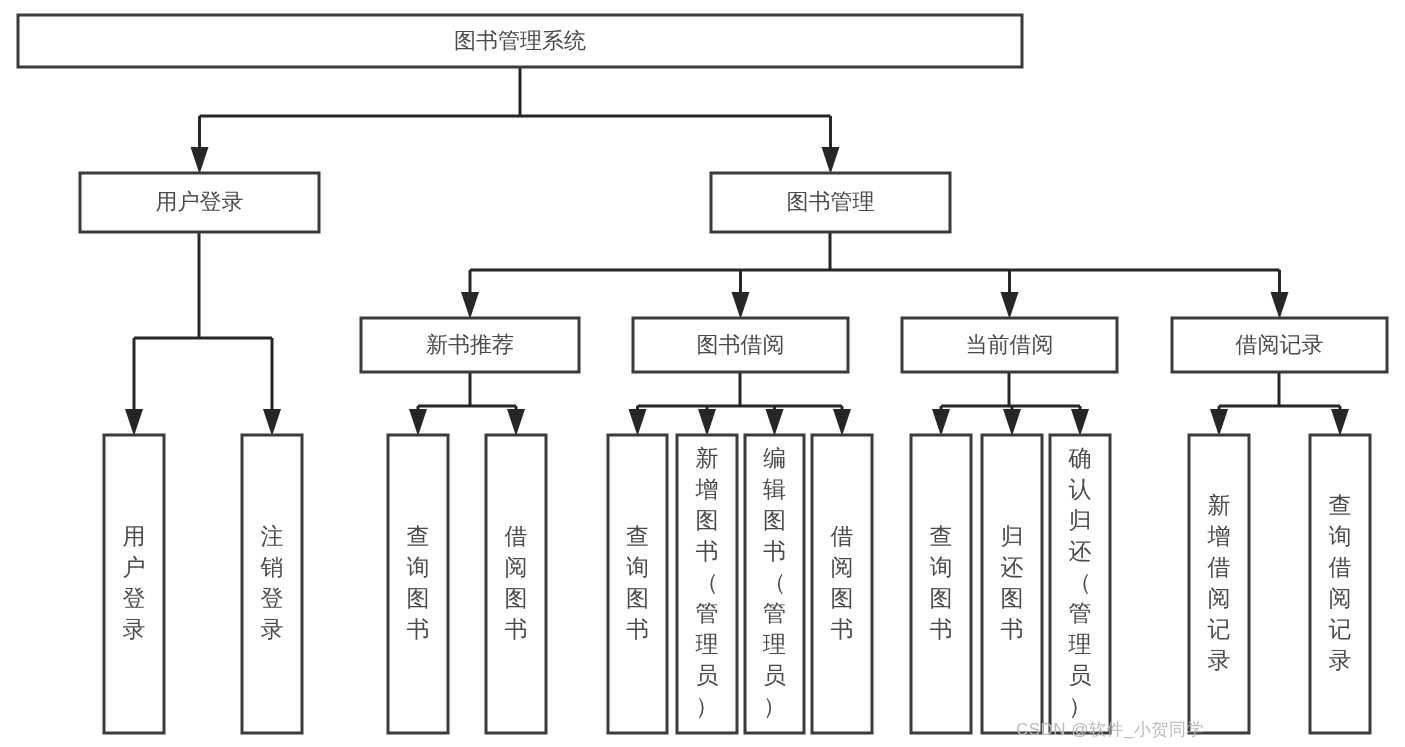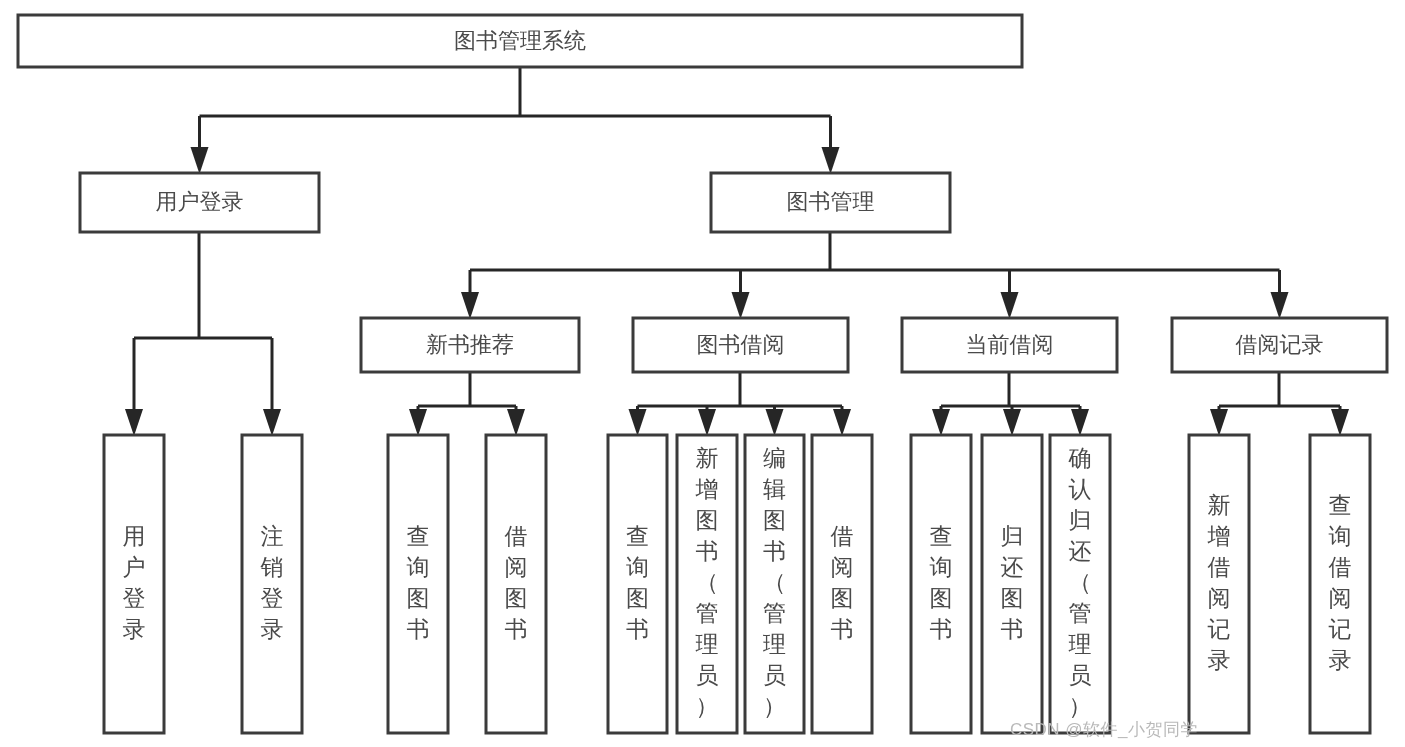--- a/index.html
+++ b/index.html
@@ -49,21 +49,21 @@
     dominant-baseline: middle;
   }
   .node-label.horizontal {
     font-size: 22px;
   }
   .node-label.vertical {
     font-size: 23px;
   }
   .watermark-text {
     position: absolute;
-    right: 24px;
+    right: 18px;
     bottom: 6px;
     font-family: "Liberation Sans", "DejaVu Sans", sans-serif;
     font-size: 17px;
     color: #b9b9b9;
     white-space: nowrap;
     letter-spacing: 0.5px;
   }
 </style>
 </head>
 <body>

